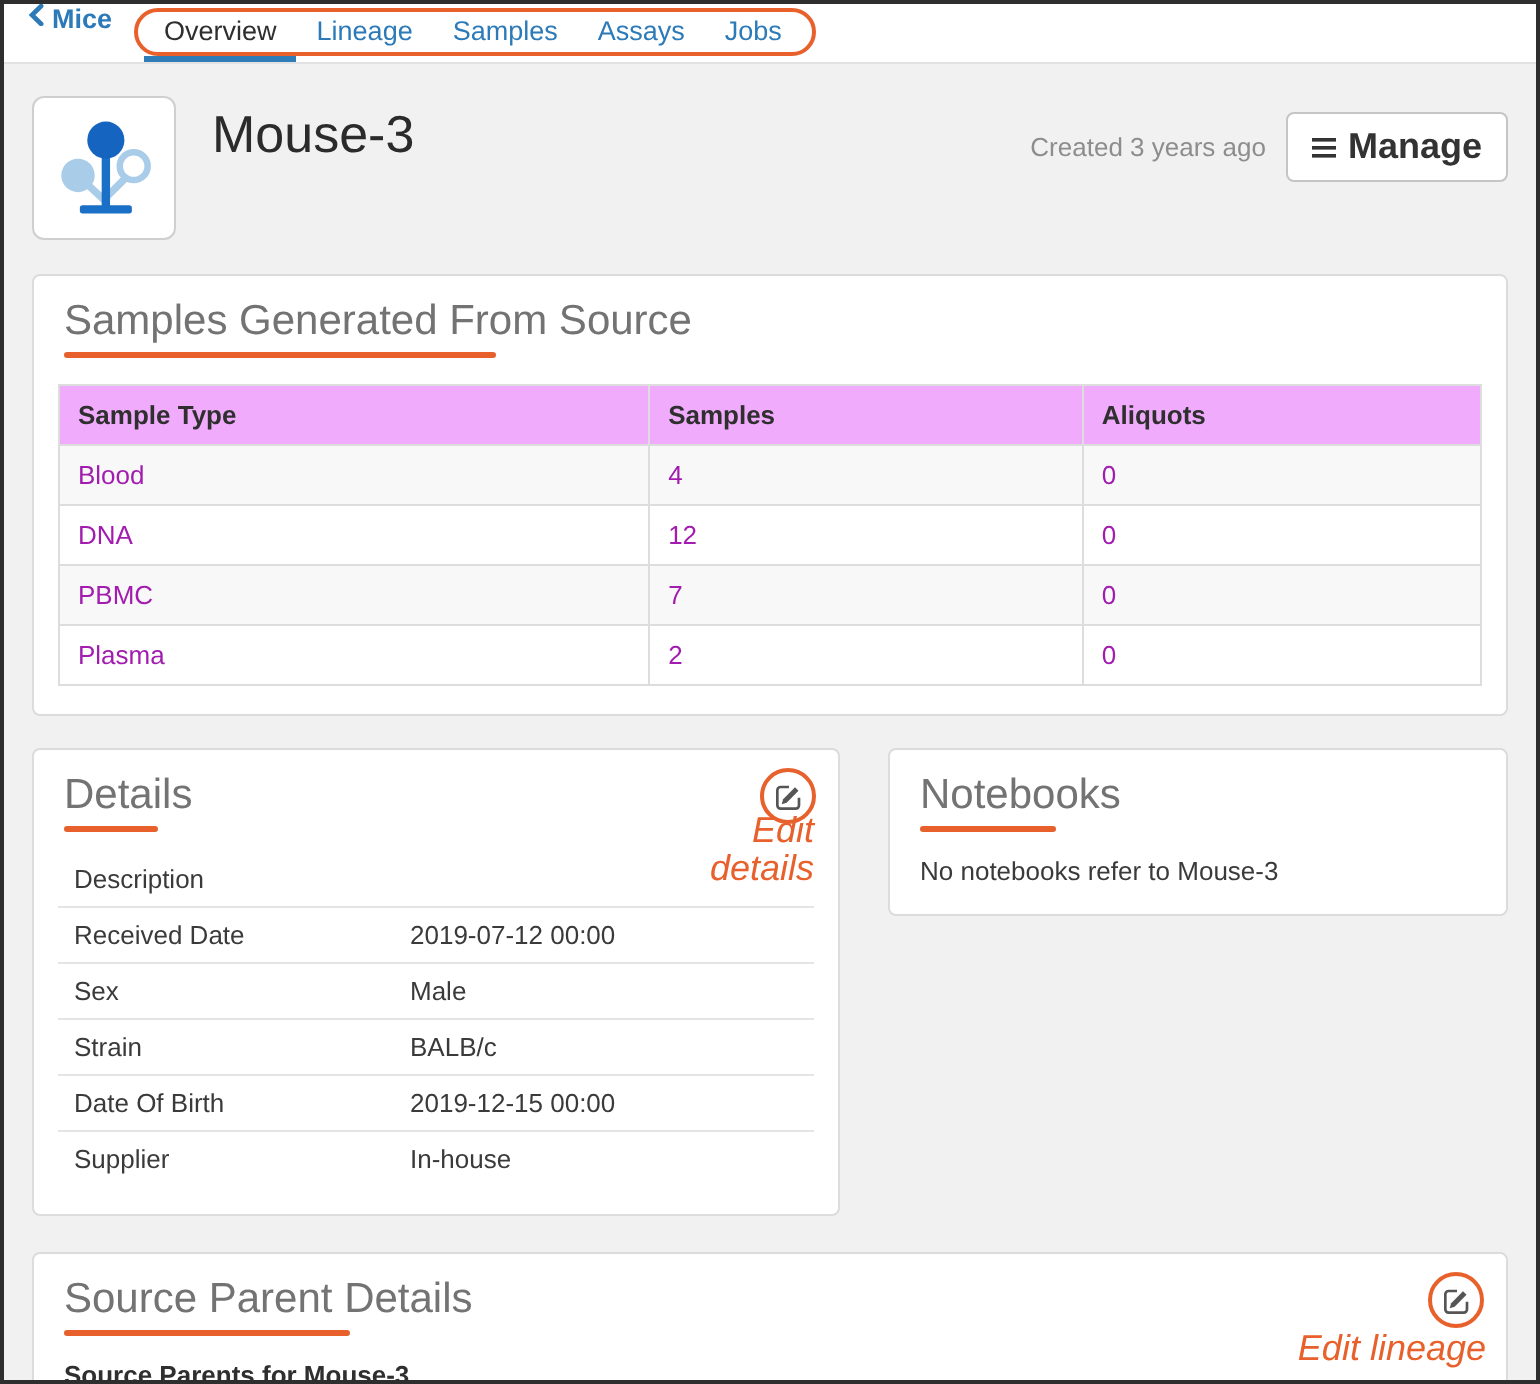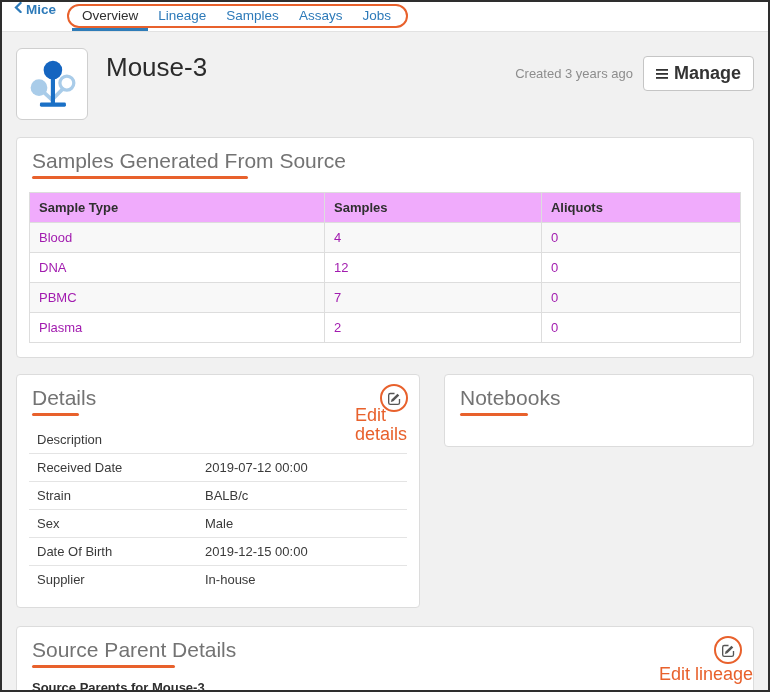--- a/index.html
+++ b/index.html
@@ -96,24 +96,24 @@
   .ann-ring {
     position: absolute; inset: 0; border: 2.5px solid #e8612c; border-radius: 50%;
     pointer-events: none;
   }
   .edit-btn {
     position: absolute; inset: 0; display: flex; align-items: center; justify-content: center;
     background: none; border: none; cursor: pointer;
   }
   .ann-text {
     position: absolute; color: #e8612c; font-size: 18px; line-height: 19px;
-    pointer-events: none;
+    text-align: right; pointer-events: none; font-style: italic;
   }
   .ann-edit-details { top: 31px; right: 12px; }
-  .ann-edit-lineage { top: 38px; right: 0; white-space: nowrap; }
+  .ann-edit-lineage { top: 38px; right: 10px; white-space: nowrap; }
   
   .card-source { margin-top: 18px; height: 72px; }
   .source-subheading { font-weight: 700; font-size: 13px; color: #2f2f2f; margin-top: 12px; padding-left: 3px; }
 </style>
 </head>
 <body>
 
 <nav class="topnav">
   <a class="back-link">
     <svg width="8" height="11" viewBox="0 0 8 11">
@@ -225,44 +225,45 @@
         <tbody>
           <tr>
             <td class="lbl">Description</td>
             <td></td>
           </tr>
           <tr>
             <td class="lbl">Received Date</td>
             <td>2019-07-12 00:00</td>
           </tr>
           <tr>
+            <td class="lbl">Sex</td>
+            <td>Male</td>
+          </tr>
+          <tr>
             <td class="lbl">Strain</td>
             <td>BALB/c</td>
-          </tr>
-          <tr>
-            <td class="lbl">Sex</td>
-            <td>Male</td>
           </tr>
           <tr>
             <td class="lbl">Date Of Birth</td>
             <td>2019-12-15 00:00</td>
           </tr>
           <tr>
             <td class="lbl">Supplier</td>
             <td>In-house</td>
           </tr>
         </tbody>
       </table>
     </section>
 
     <section class="card card-notebooks">
       <div>
         <span class="section-heading">Notebooks</span>
         <div class="ann-underline" style="width:68px; margin-left:3px;"></div>
       </div>
+      <div class="notebooks-empty">No notebooks refer to Mouse-3</div>
     </section>
   </div>
 
   <section class="card card-source">
     <div>
       <span class="section-heading">Source Parent Details</span>
       <div class="ann-underline" style="width:143px; margin-left:3px;"></div>
     </div>
     <div class="edit-wrap">
       <span class="ann-ring"></span>

